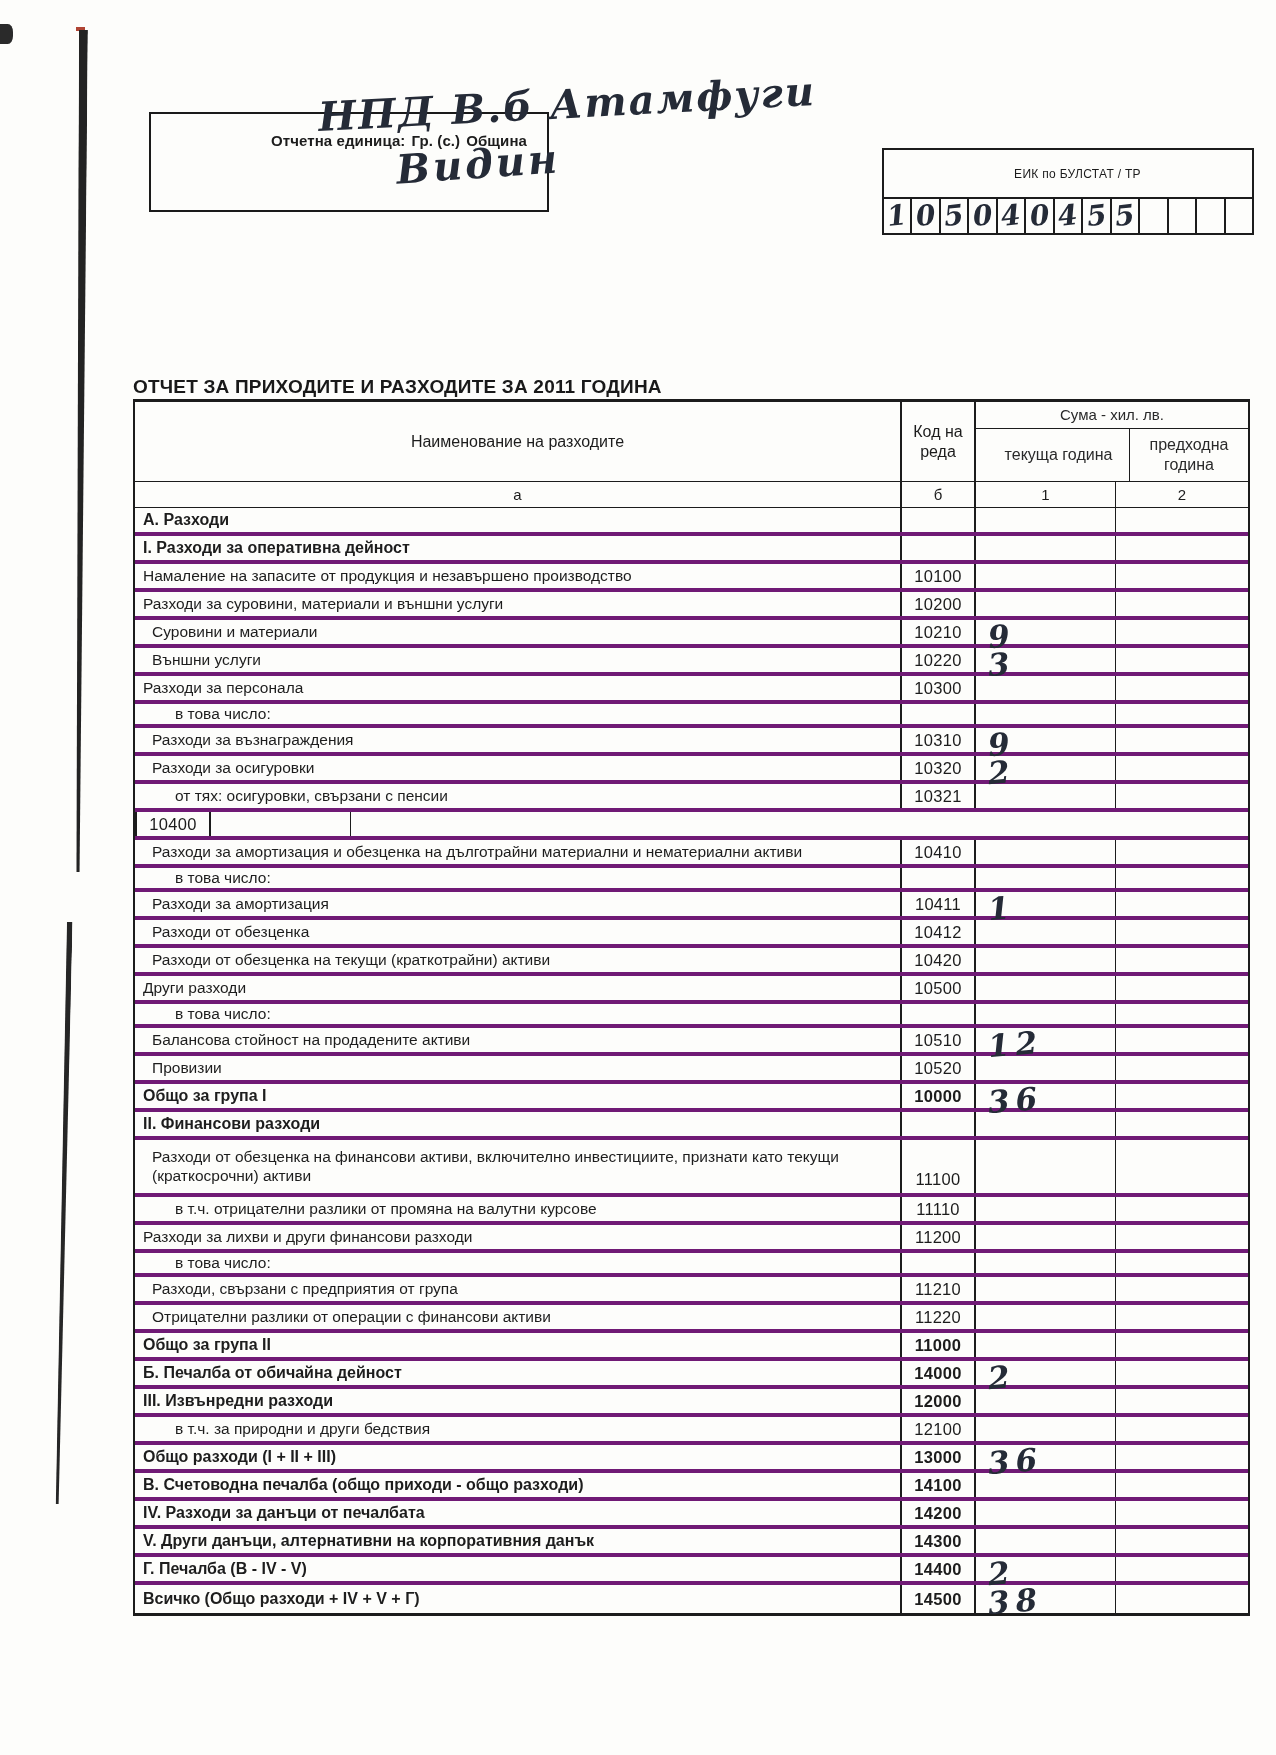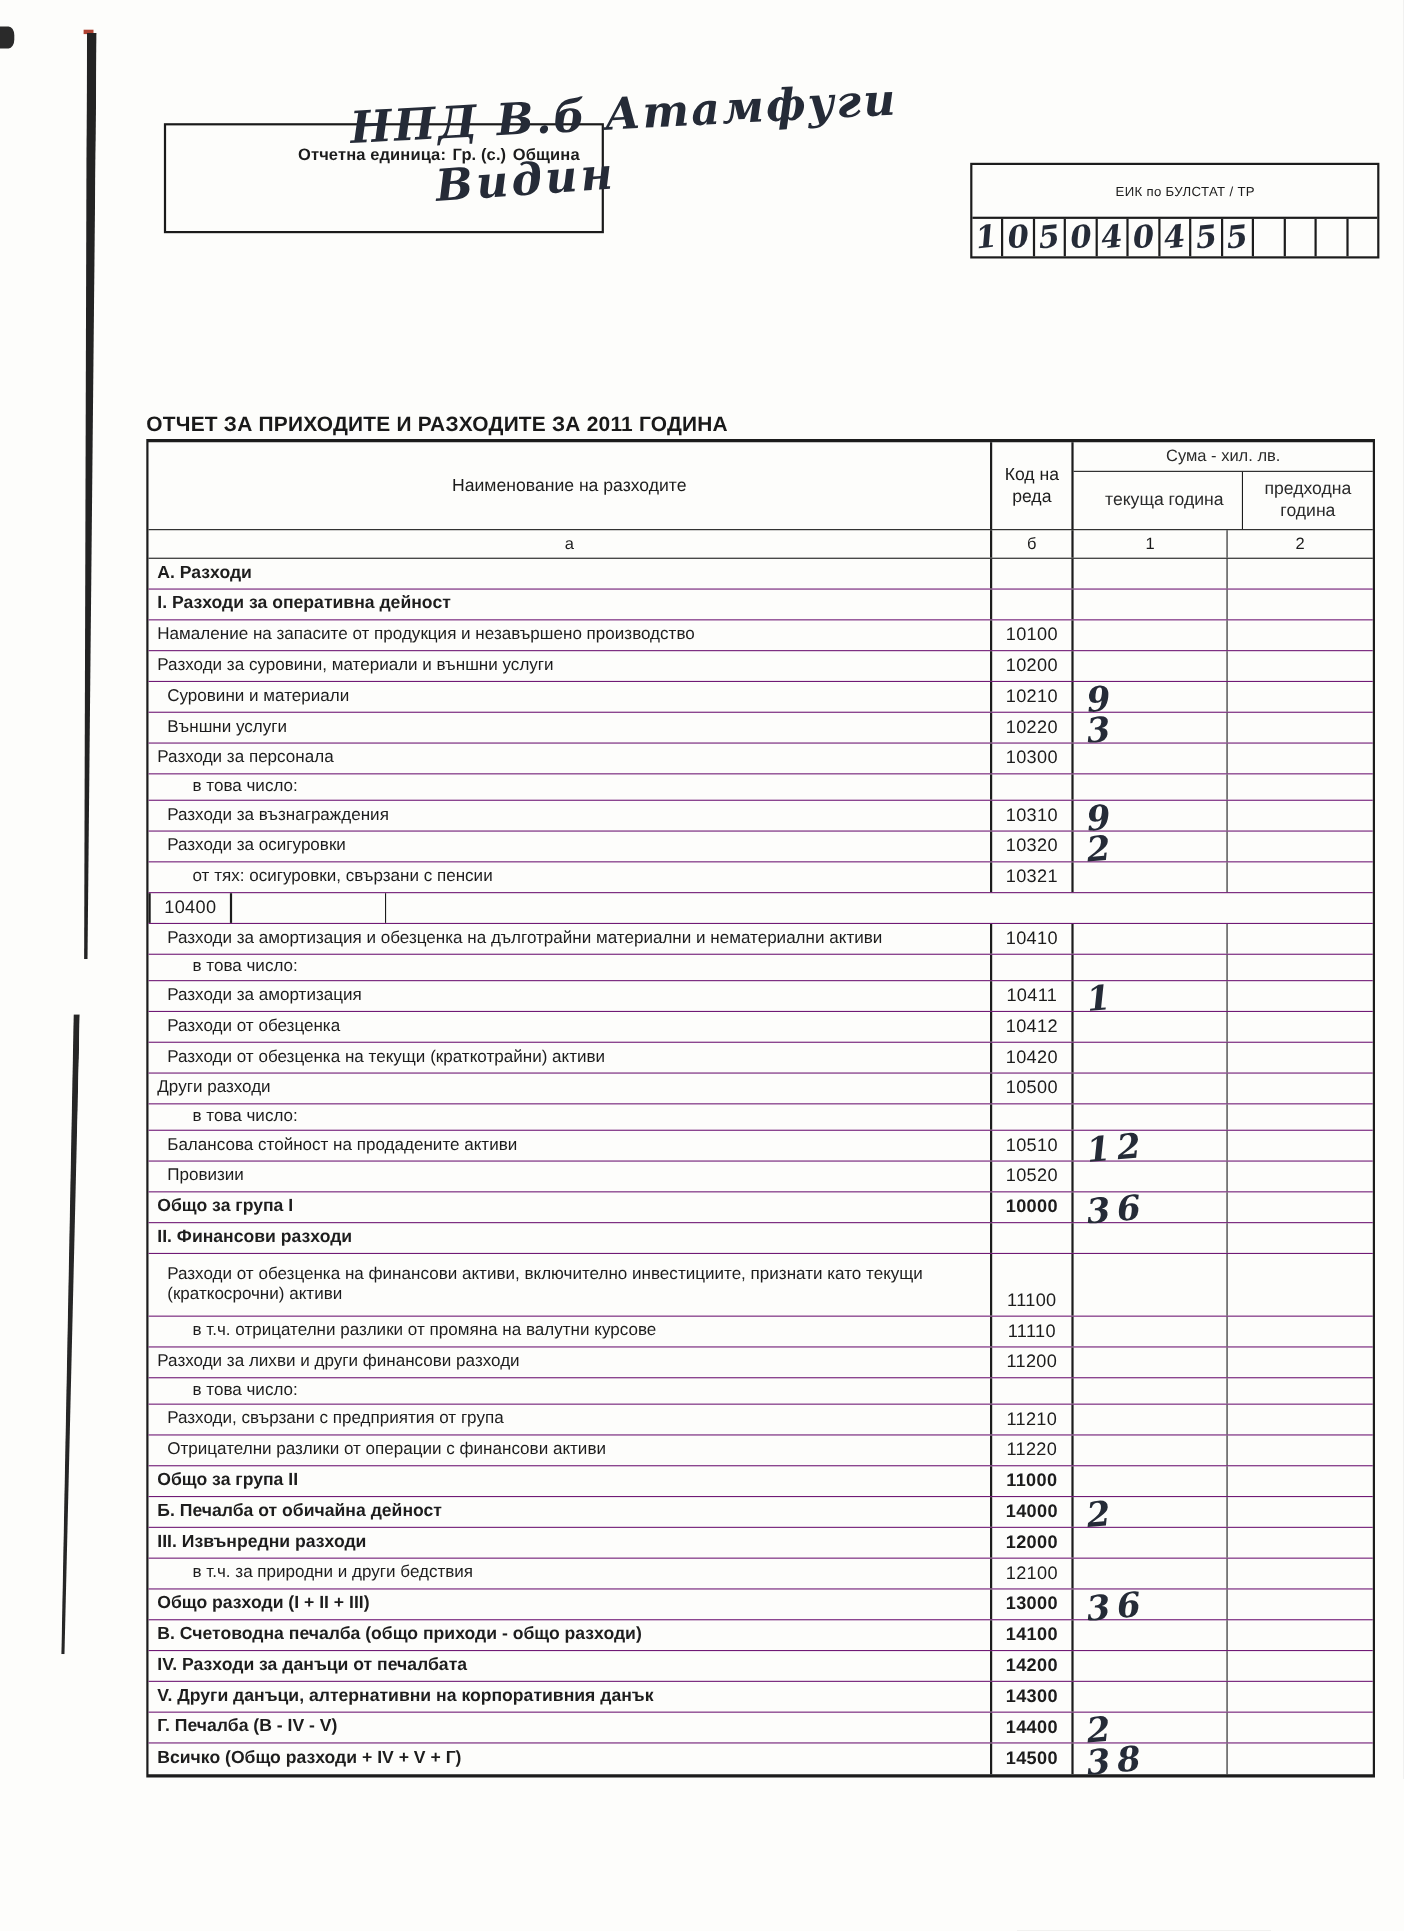--- a/index.html
+++ b/index.html
@@ -83,21 +83,21 @@
   .th-cur { flex: 0 0 141px; display: flex; align-items: center; justify-content: center; text-align: center; font-size: 16px; line-height: 1.25; color: #2a2a2a; }
   .th-prev { flex: 1; border-left: 1px solid #1c1c1c; display: flex; align-items: center; justify-content: center; text-align: center; font-size: 16px; line-height: 1.25; color: #2a2a2a; }
 
   .subrow { display: flex; height: 26px; border-bottom: 1px solid #1c1c1c; font-size: 15px; }
   .subrow .sc { display: flex; align-items: center; justify-content: center; }
   .sc.s-name { flex: 0 0 765px; }
   .sc.s-code { flex: 0 0 74px; border-left: 2px solid #1c1c1c; }
   .sc.s-cur  { flex: 0 0 141px; border-left: 2px solid #1c1c1c; }
   .sc.s-prev { flex: 1; border-left: 1px solid #1c1c1c; }
 
-  .trow { display: flex; height: 28px; border-bottom: 1px solid #701a75; }
+  .trow { display: flex; height: 28px; border-bottom: 4px solid #701a75; }
   .trow:last-child { border-bottom: none; }
   .trow.thin { height: 24px; }
   .trow.tall { height: 57px; }
   .c { display: flex; align-items: center; }
   .c.name { flex: 0 0 765px; padding: 1px 10px 1px 8px; font-size: 15.5px; line-height: 1.18; color: #1d1d1d; }
   .c.name.ind1 { padding-left: 17px; }
   .c.name.ind2 { padding-left: 40px; }
   .c.code { flex: 0 0 74px; border-left: 2px solid #1c1c1c; justify-content: center; font-size: 16.5px; letter-spacing: 0.3px; }
   .c.cur  { flex: 0 0 141px; border-left: 2px solid #1c1c1c; position: relative; overflow: visible; }
   .c.prev { flex: 1; border-left: 1px solid #1c1c1c; }

